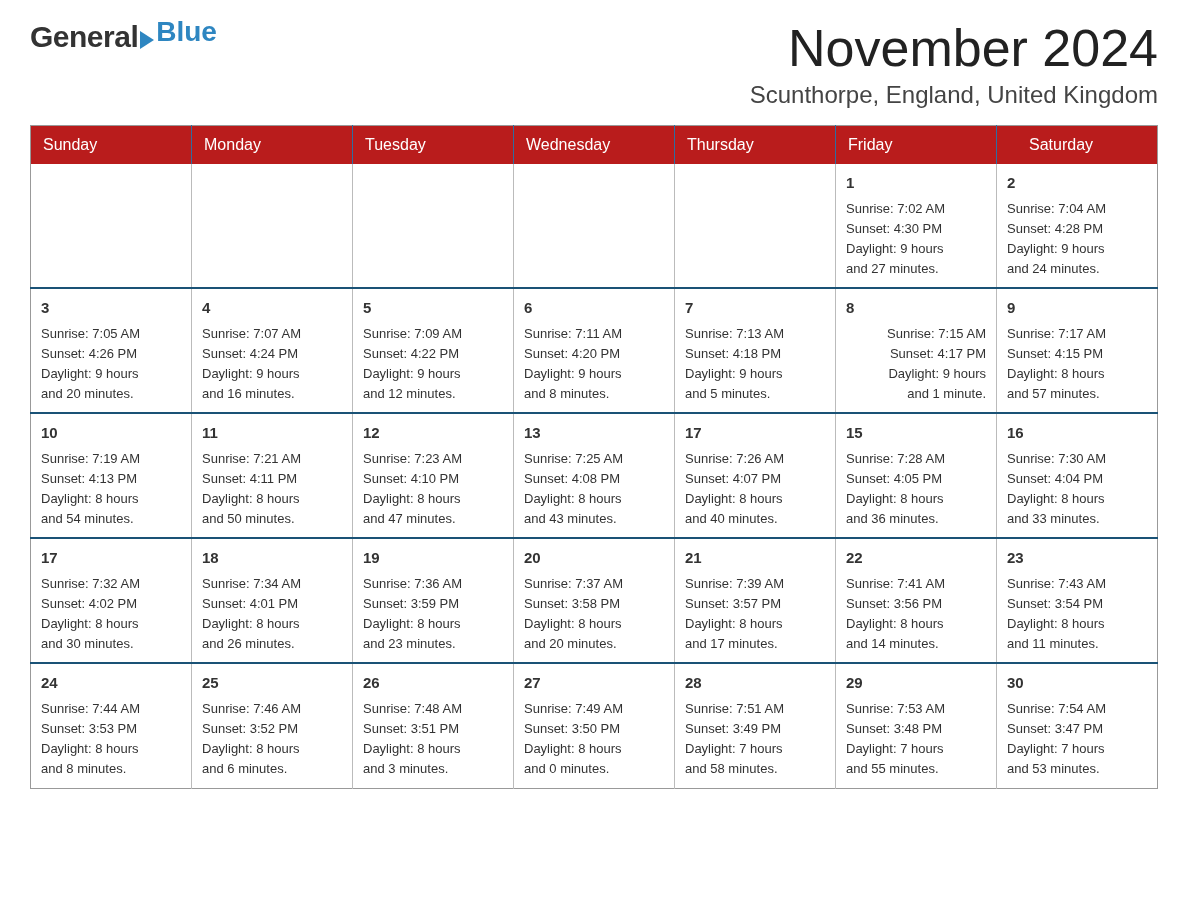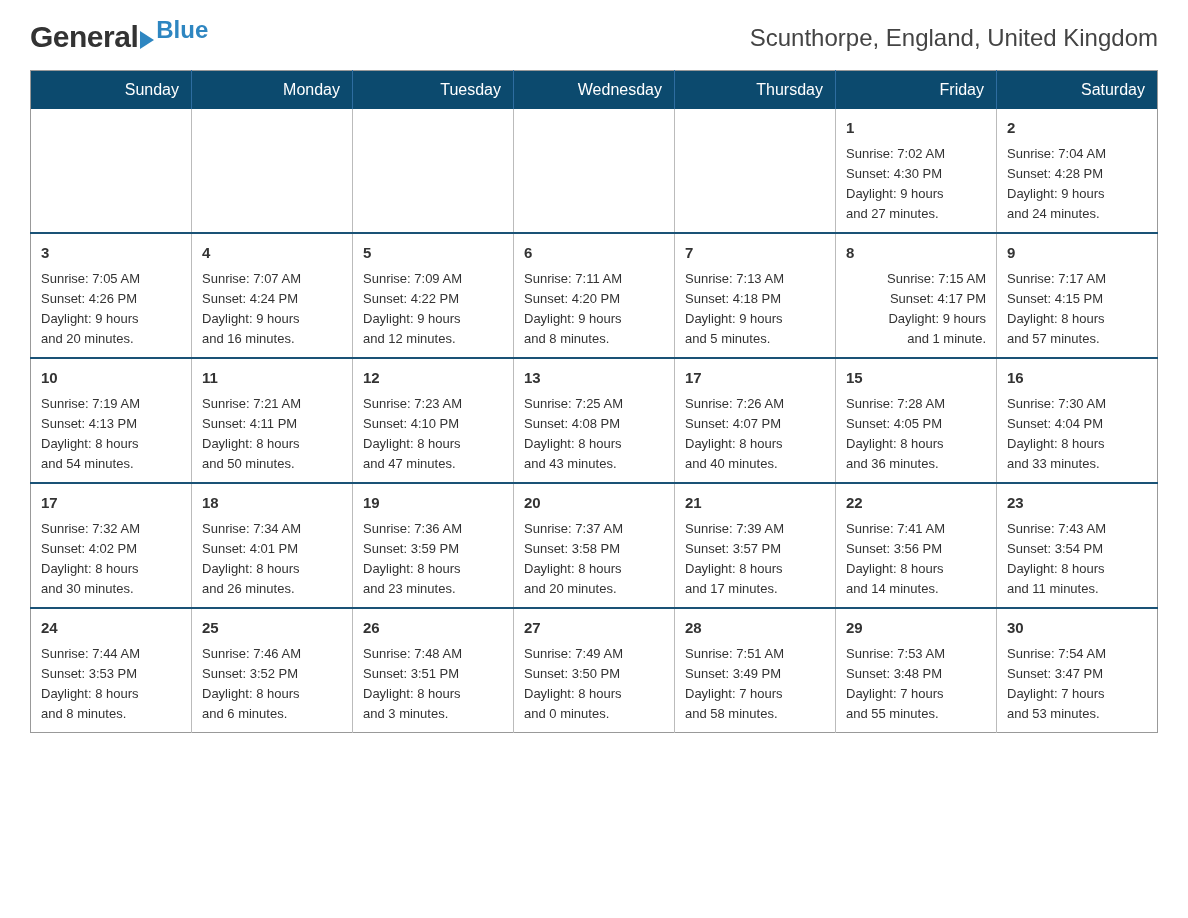--- a/index.html
+++ b/index.html
@@ -33,26 +33,26 @@
       font-size: 24px;
       color: #444;
       margin-top: 4px;
     }
     .calendar {
       width: 100%;
       border-collapse: collapse;
       border: 1px solid #999;
     }
     .calendar th {
-      background-color: #0c4a6e;
+      background-color: #b91c1c;
       color: #fff;
       font-size: 16px;
       font-weight: normal;
       padding: 10px 12px;
-      text-align: right;
+      text-align: left;
       border-right: 1px solid #2e6da0;
     }
     .calendar th:last-child {
       border-right: none;
       padding-left: 32px;
     }
     .calendar td {
       vertical-align: top;
       padding: 8px 10px;
       border-right: 1px solid #bbb;
@@ -92,23 +92,24 @@
   </style>
 </head>
 <body>
 
 <div class="header-area">
   <div class="logo">
     <div class="logo-wrapper">
       <span style="font-size:30px;font-weight:bold;color:#333;letter-spacing:-0.5px;">General</span>
       <span style="display:inline-block;width:0;height:0;border-left:14px solid #2e86c1;border-top:9px solid transparent;border-bottom:9px solid transparent;margin-left:2px;margin-top:6px;"></span>
     </div>
-    <div style="color:#2e86c1;font-size:24px;font-weight:bold;margin-top:-4px;margin-left:2px;">Blue</div>
+    <div style="color:#2e86c1;font-size:28px;font-weight:bold;margin-top:-4px;margin-left:2px;">Blue</div>
   </div>
   <div class="title-area">
+    <div class="month-title">November 2024</div>
     <div class="location-title">Scunthorpe, England, United Kingdom</div>
   </div>
 </div>
 
 <table class="calendar">
   <thead>
     <tr>
     <th>Sunday</th>
         <th>Monday</th>
         <th>Tuesday</th>

